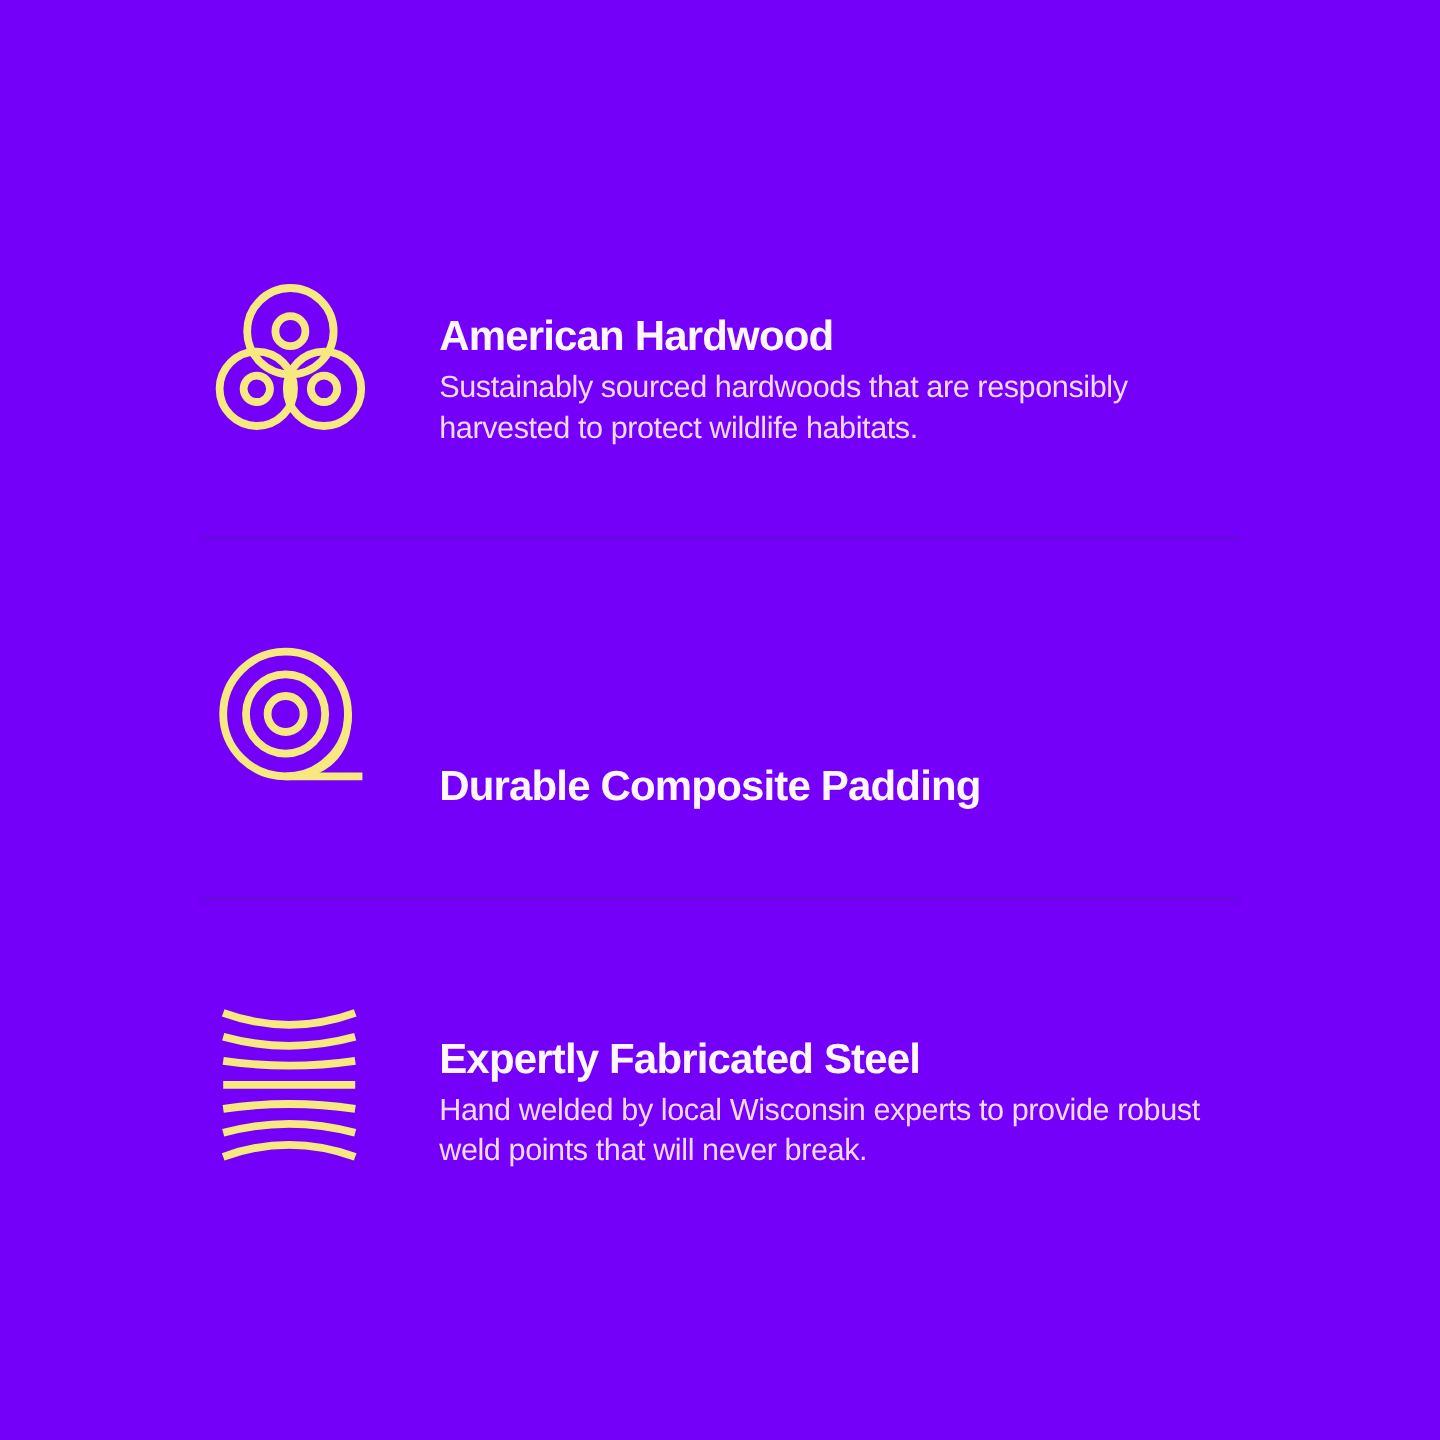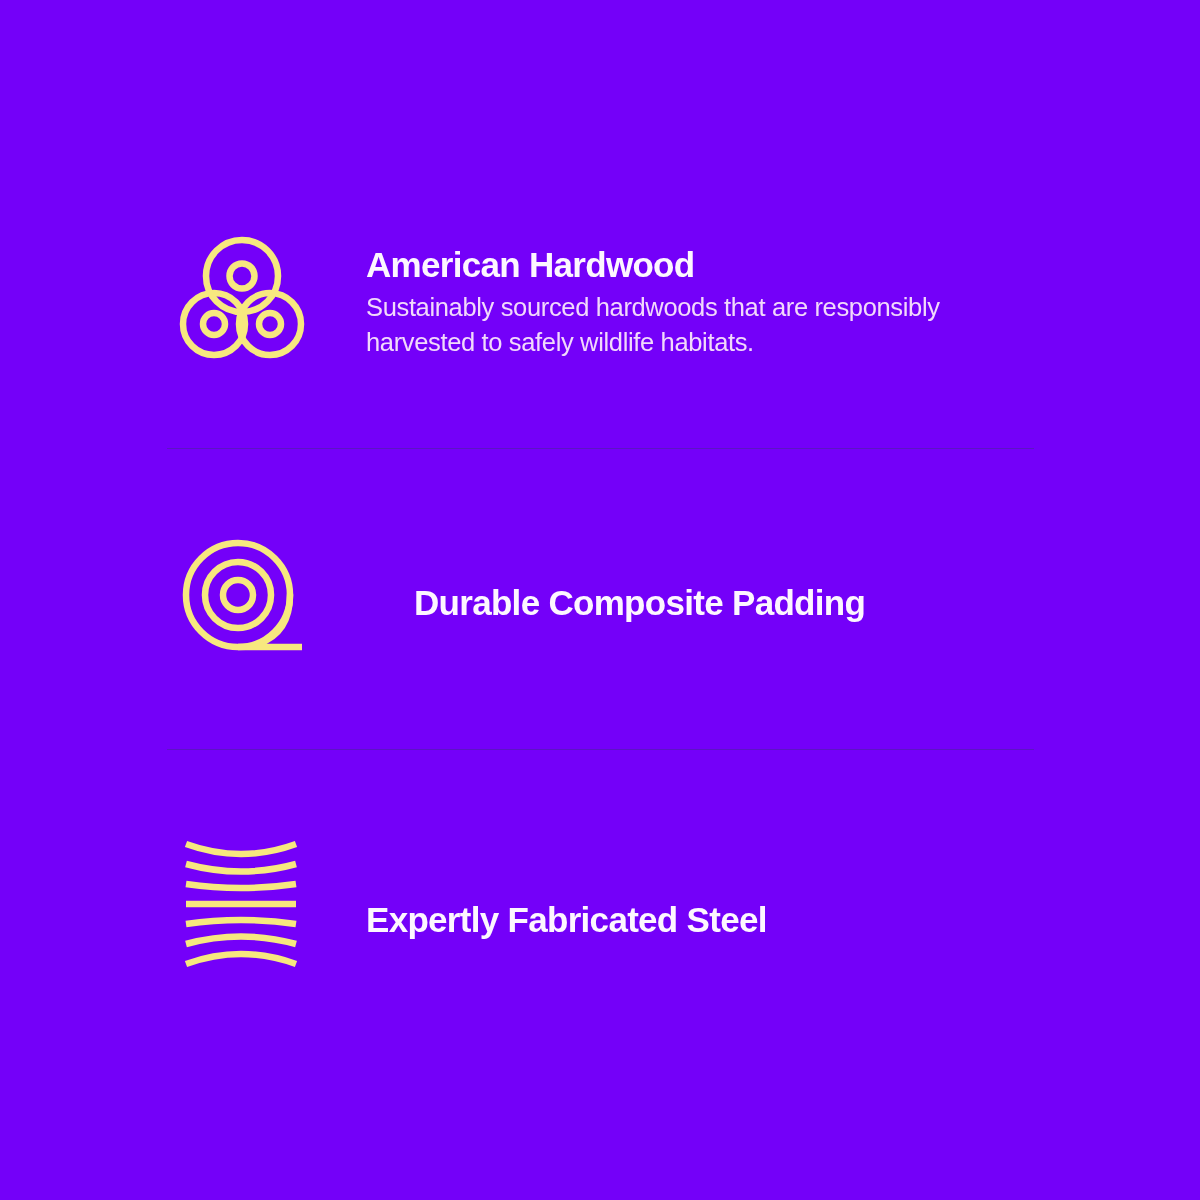--- a/index.html
+++ b/index.html
@@ -25,21 +25,21 @@
     height: 1200px;
     display: flex;
     flex-direction: column;
     justify-content: center;
     padding: 0 160px 0 176px;
   }
 
   
   .feature-row {
     display: flex;
-    align-items: center;
+    align-items: flex-end;
     gap: 0;
     height: 150px;
   }
 
   .feature-icon-wrap {
     width: 190px;
     flex: 0 0 190px;
     display: flex;
     align-items: center;
     justify-content: flex-start;
@@ -101,40 +101,40 @@
         <circle cx="62" cy="40" r="36"></circle>
         <circle cx="62" cy="40" r="12.5"></circle>
         <circle cx="34" cy="88" r="31"></circle>
         <circle cx="34" cy="88" r="11"></circle>
         <circle cx="90" cy="88" r="31"></circle>
         <circle cx="90" cy="88" r="11"></circle>
       </svg>
     </div>
     <div class="feature-text">
       <div class="feature-title" style="color: rgb(253, 246, 255);">American Hardwood</div>
-      <div class="feature-desc" style="color: rgb(242, 217, 251);">Sustainably sourced hardwoods that are responsibly harvested to safely wildlife habitats.</div>
+      <div class="feature-desc" style="color: rgb(242, 217, 251);">Sustainably sourced hardwoods that are responsibly harvested to protect wildlife habitats.</div>
     </div>
   </div>
 
   <div class="gap-a"></div>
   <div class="feature-divider" style="background: rgb(92, 21, 196);"></div>
   <div class="gap-b"></div>
 
   <div class="feature-row">
     <div class="feature-icon-wrap">
       <svg width="128" height="126" viewBox="0 0 128 126" fill="none" stroke="#F7E87F" stroke-width="6.5" stroke-linecap="round">
         <circle cx="58" cy="58" r="52"></circle>
         <circle cx="58" cy="58" r="33"></circle>
         <circle cx="58" cy="58" r="15"></circle>
         <path d="M58 110 L122 110" stroke-linecap="butt"></path>
         <path d="M110 58 Q110 96 78 107"></path>
       </svg>
     </div>
     <div class="feature-text">
-      <div class="feature-title" style="color: rgb(253, 246, 255); margin-left: 48px;">Durable Composite Padding</div>
+      <div class="feature-title" style="color: rgb(253, 246, 255);">Durable Composite Padding</div>
     </div>
   </div>
 
   <div class="gap-a"></div>
   <div class="feature-divider" style="background: rgb(92, 21, 196);"></div>
   <div class="gap-b"></div>
 
   <div class="feature-row">
     <div class="feature-icon-wrap">
       <svg width="122" height="126" viewBox="0 0 122 126" fill="none" stroke="#F7E87F" stroke-width="6.5" stroke-linecap="butt">
@@ -142,16 +142,17 @@
         <path d="M6 26 Q61 41 116 26"></path>
         <path d="M6 46 Q61 54 116 46"></path>
         <path d="M6 66 L116 66"></path>
         <path d="M6 86 Q61 78 116 86"></path>
         <path d="M6 106 Q61 91 116 106"></path>
         <path d="M6 126 Q61 106 116 126"></path>
       </svg>
     </div>
     <div class="feature-text">
       <div class="feature-title" style="color: rgb(253, 246, 255); margin-top: 32px;">Expertly Fabricated Steel</div>
+      <div class="feature-desc" style="color: rgb(242, 217, 251);">Hand welded by local Wisconsin experts to provide robust weld points that will never break.</div>
     </div>
   </div>
 
 </div>
 
 </body></html>

